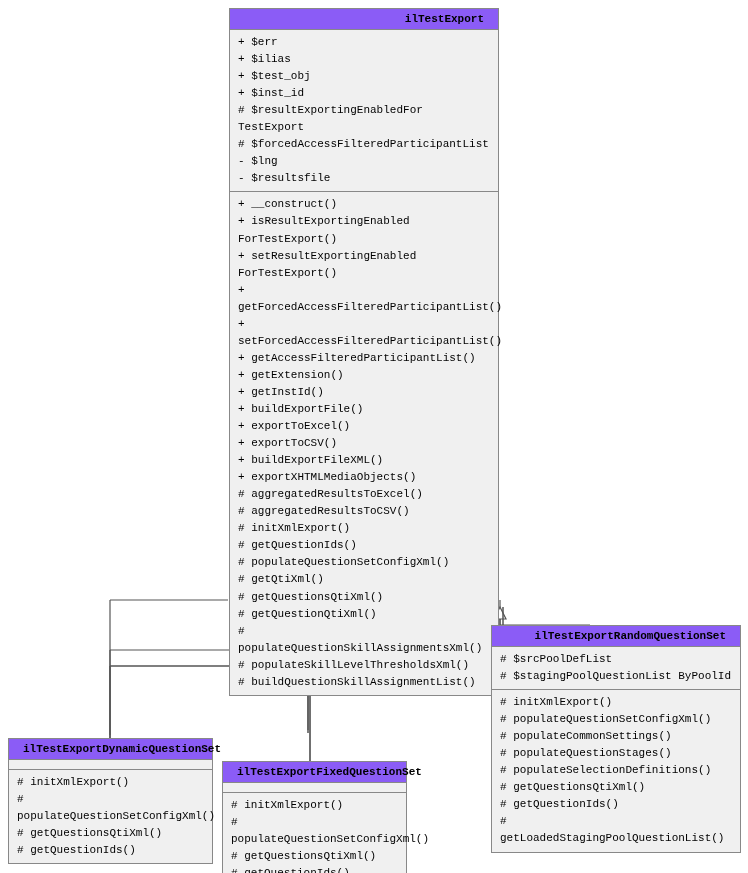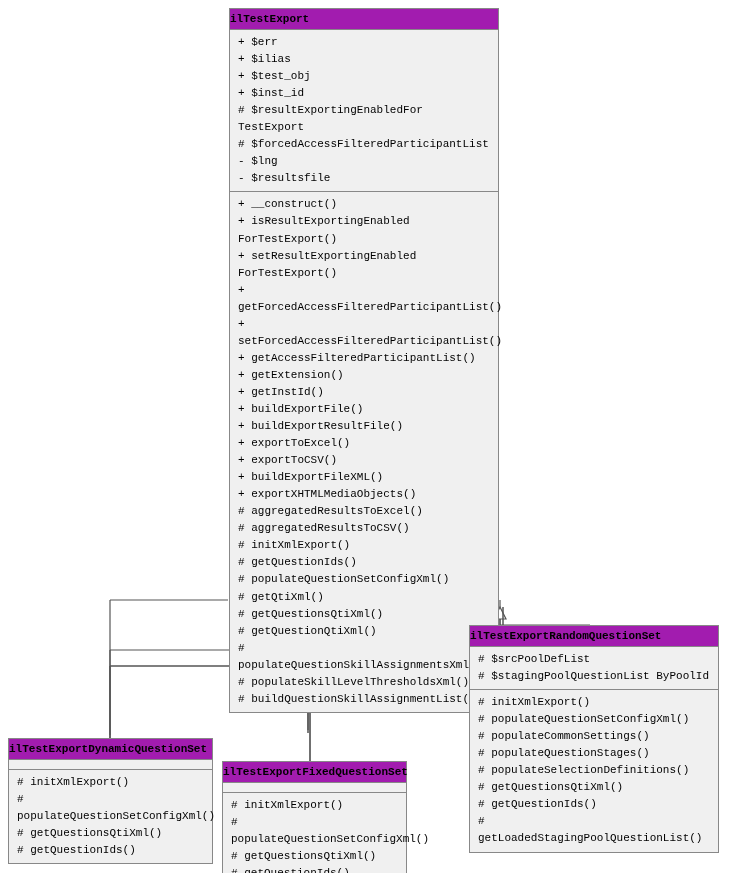--- a/index.html
+++ b/index.html
@@ -15,25 +15,25 @@
       height: 873px;
       background: #ffffff;
       overflow: hidden;
     }
     .uml-box {
       position: absolute;
       background: #f0f0f0;
       border: 1px solid #888888;
     }
     .uml-box-title {
-      text-align: left;
+      text-align: right;
       font-weight: bold;
-      padding: 4px 0;
+      padding: 4px 14px;
       border-bottom: 1px solid #888888;
-      background: #a21caf;
+      background: #8b5cf6;
     }
     .uml-box-section {
       padding: 4px 8px;
       border-bottom: 1px solid #888888;
       line-height: 1.55;
     }
     .uml-box-section:last-child {
       border-bottom: none;
     }
     svg.arrows {
@@ -109,21 +109,20 @@
     <div class="uml-box-section">
       <div>+ __construct()</div>
       <div>+ isResultExportingEnabled ForTestExport()</div>
       <div>+ setResultExportingEnabled ForTestExport()</div>
       <div>+ getForcedAccessFilteredParticipantList()</div>
       <div>+ setForcedAccessFilteredParticipantList()</div>
       <div>+ getAccessFilteredParticipantList()</div>
       <div>+ getExtension()</div>
       <div>+ getInstId()</div>
       <div>+ buildExportFile()</div>
-      <div>+ buildExportResultFile()</div>
       <div>+ exportToExcel()</div>
       <div>+ exportToCSV()</div>
       <div>+ buildExportFileXML()</div>
       <div>+ exportXHTMLMediaObjects()</div>
       <div># aggregatedResultsToExcel()</div>
       <div># aggregatedResultsToCSV()</div>
       <div># initXmlExport()</div>
       <div># getQuestionIds()</div>
       <div># populateQuestionSetConfigXml()</div>
       <div># getQtiXml()</div>
@@ -152,21 +151,21 @@
     <div class="uml-box-section" style="min-height: 10px;">
     </div>
     <div class="uml-box-section">
       <div># initXmlExport()</div>
       <div># populateQuestionSetConfigXml()</div>
       <div># getQuestionsQtiXml()</div>
       <div># getQuestionIds()</div>
     </div>
   </div>
 
-  <div class="uml-box" style="left: 469px; top: 625px; width: 250px;">
+  <div class="uml-box" style="left: 491px; top: 625px; width: 250px;">
     <div class="uml-box-title">ilTestExportRandomQuestionSet</div>
     <div class="uml-box-section">
       <div># $srcPoolDefList</div>
       <div># $stagingPoolQuestionList ByPoolId</div>
     </div>
     <div class="uml-box-section">
       <div># initXmlExport()</div>
       <div># populateQuestionSetConfigXml()</div>
       <div># populateCommonSettings()</div>
       <div># populateQuestionStages()</div>

